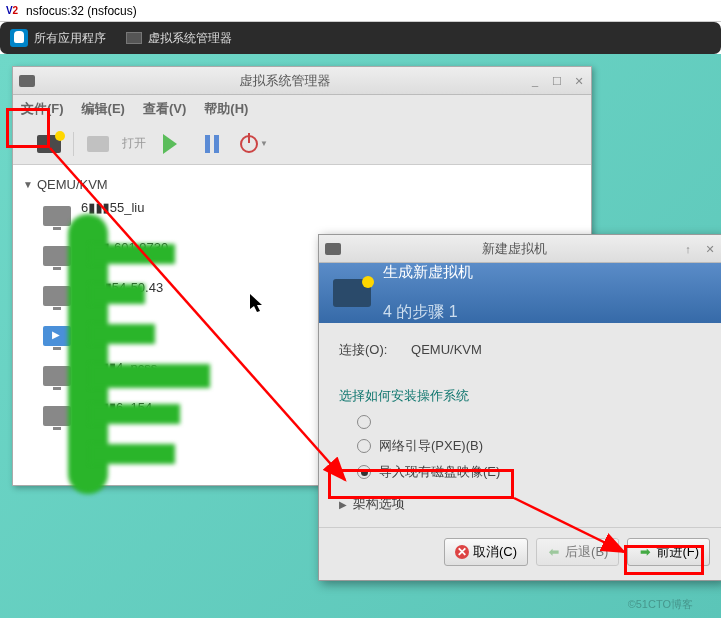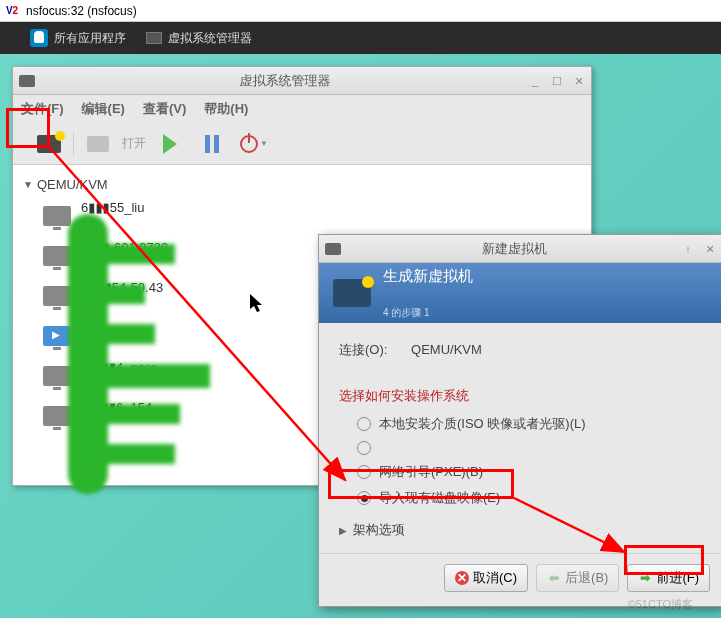--- a/index.html
+++ b/index.html
@@ -1,21 +1,21 @@
 <!DOCTYPE html>
 <html><head>
   <meta charset="utf-8">
   <style>
     * { margin: 0; padding: 0; box-sizing: border-box; font-family: "Microsoft YaHei", sans-serif; }
     body { width: 721px; height: 618px; background: #fff; position: relative; overflow: hidden; }
     .vnc-titlebar { height: 22px; display: flex; align-items: center; padding: 2px 4px; font-size: 12px; border-bottom: 1px solid #ccc; }
     .vnc-icon { width: 16px; height: 16px; margin-right: 6px; display: flex; align-items: center; justify-content: center; font-size: 10px; font-weight: bold; }
     .vnc-icon-v { color: #00a; }
     .vnc-icon-2 { color: #c00; }
-    .taskbar { height: 32px; background: #2b2b2b; display: flex; align-items: center; padding: 0 20px; }
+    .taskbar { height: 32px; background: #2b2b2b; display: flex; align-items: center; padding: 0 0; border-radius: 7px; }
     .taskbar-btn { display: flex; align-items: center; color: #ddd; font-size: 12px; padding: 4px 10px; }
     .hand-icon { width: 18px; height: 18px; background: #0084c8; border-radius: 3px; margin-right: 6px; position: relative; }
     .hand-icon::after { content: ""; position: absolute; top: 2px; left: 4px; width: 10px; height: 12px; background: #fff; border-radius: 4px 4px 2px 2px; }
     .vm-taskbar-icon { width: 16px; height: 12px; background: #555; border: 1px solid #777; margin-right: 6px; }
     .desktop { background: linear-gradient(135deg, #6fd8c8, #5bc5b8); height: 564px; position: relative; padding: 12px; }
     .vmm-window { width: 580px; background: #e8e8e8; border: 1px solid #aaa; box-shadow: 2px 2px 6px rgba(0,0,0,0.3); }
     .window-titlebar { height: 28px; background: linear-gradient(#eee, #ddd); display: flex; align-items: center; padding: 0 6px; border-bottom: 1px solid #bbb; }
     .window-titlebar-icon { width: 16px; height: 12px; background: #666; margin-right: 6px; border-radius: 2px; }
     .window-title { flex: 1; text-align: center; font-size: 13px; color: #555; }
     .window-controls { display: flex; gap: 10px; }
@@ -44,25 +44,25 @@
     .vm-item-icon::before { content: ""; position: absolute; bottom: -4px; left: 10px; width: 8px; height: 3px; background: #888; }
     .vm-name { font-size: 13px; color: #333; }
     .vm-state { font-size: 11px; color: #888; margin-top: 2px; }
     .redaction { position: absolute; background: #2ab52a; filter: blur(2px); }
     .dialog { position: absolute; top: 180px; left: 318px; width: 405px; background: #e8e8e8; border: 1px solid #999; box-shadow: 3px 3px 10px rgba(0,0,0,0.4); }
     .dialog-header { height: 60px; background: linear-gradient(#5a8cc8, #366aa8); display: flex; align-items: center; padding: 8px 14px; }
     .dialog-header-icon { width: 38px; height: 28px; background: #2a4a6a; border-radius: 3px; position: relative; margin-right: 12px; }
     .dialog-header-icon::after { content: ""; position: absolute; top: -3px; right: -3px; width: 12px; height: 12px; background: #ffd700; border-radius: 50%; }
     .dialog-header-text { color: #fff; }
     .dialog-header-title { font-size: 15px; }
-    .dialog-header-sub { font-size: 10px; color: #cde; margin-top: 20px; }
+    .dialog-header-sub { font-size: 16px; color: #cde; margin-top: 20px; }
     .dialog-body { padding: 18px 20px 14px; background: #e8e8e8; }
     .conn-row { font-size: 13px; color: #444; margin-bottom: 28px; }
     .conn-label { margin-right: 20px; }
-    .section-label { font-size: 13px; color: #b91c1c; margin-bottom: 10px; font-family: Liberation Mono, monospace; }
+    .section-label { font-size: 13px; color: #0f766e; margin-bottom: 10px; font-family: Liberation Mono, monospace; }
     .radio-group { padding-left: 18px; }
     .radio-item { display: flex; align-items: center; font-size: 13px; color: #444; margin-bottom: 8px; }
     .radio { width: 14px; height: 14px; border: 1px solid #888; border-radius: 50%; margin-right: 8px; display: flex; align-items: center; justify-content: center; }
     .radio.selected::after { content: ""; width: 7px; height: 7px; background: #333; border-radius: 50%; }
     .expander { display: flex; align-items: center; font-size: 13px; color: #444; margin-top: 14px; cursor: pointer; }
     .expander-arrow { font-size: 10px; margin-right: 6px; color: #666; }
     .dialog-footer { display: flex; justify-content: flex-end; gap: 8px; padding: 10px 12px 14px; background: #e8e8e8; border-top: 1px solid #ccc; }
     .dlg-btn { display: flex; align-items: center; gap: 4px; padding: 4px 10px; font-size: 13px; border: 1px solid #aaa; border-radius: 3px; background: linear-gradient(#fafafa, #e0e0e0); cursor: pointer; }
     .dlg-btn.disabled { opacity: 0.5; }
     .btn-icon { width: 14px; height: 14px; display: flex; align-items: center; justify-content: center; font-size: 12px; font-weight: bold; }
@@ -213,24 +213,20 @@
     </div>
     <div class="dialog-body">
       <div class="conn-row">
         <span class="conn-label">连接(O):</span>
         <span>QEMU/KVM</span>
       </div>
       <div class="section-label">选择如何安装操作系统</div>
       <div class="radio-group">
         <div class="radio-item">
             <span class="radio"></span>
-            <span>本地安装介质(ISO 映像或者光驱)(L)</span>
-          </div>
-        <div class="radio-item">
-            <span class="radio"></span>
           </div>
         <div class="radio-item">
             <span class="radio"></span>
             <span>网络引导(PXE)(B)</span>
           </div>
         <div class="radio-item">
             <span class="radio selected"></span>
             <span>导入现有磁盘映像(E)</span>
           </div>
       </div>

